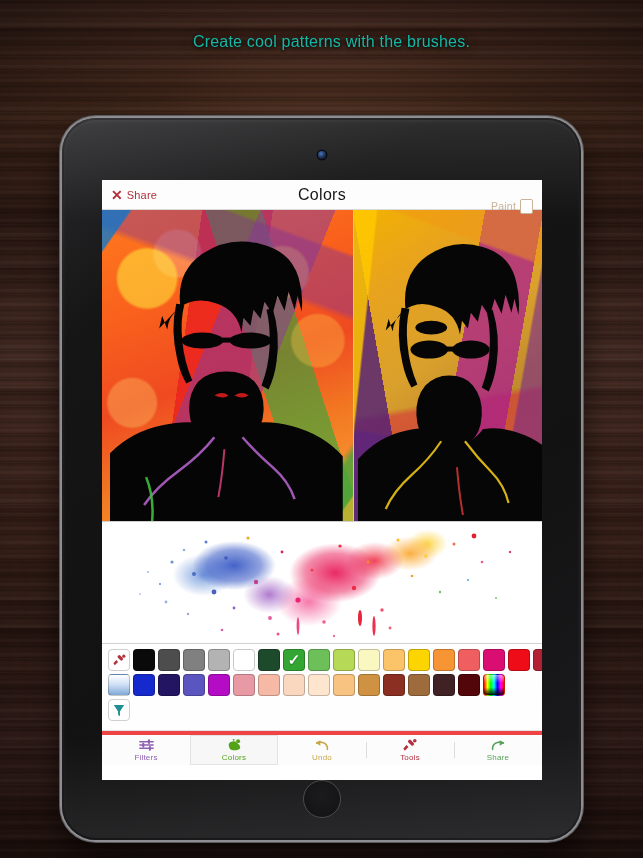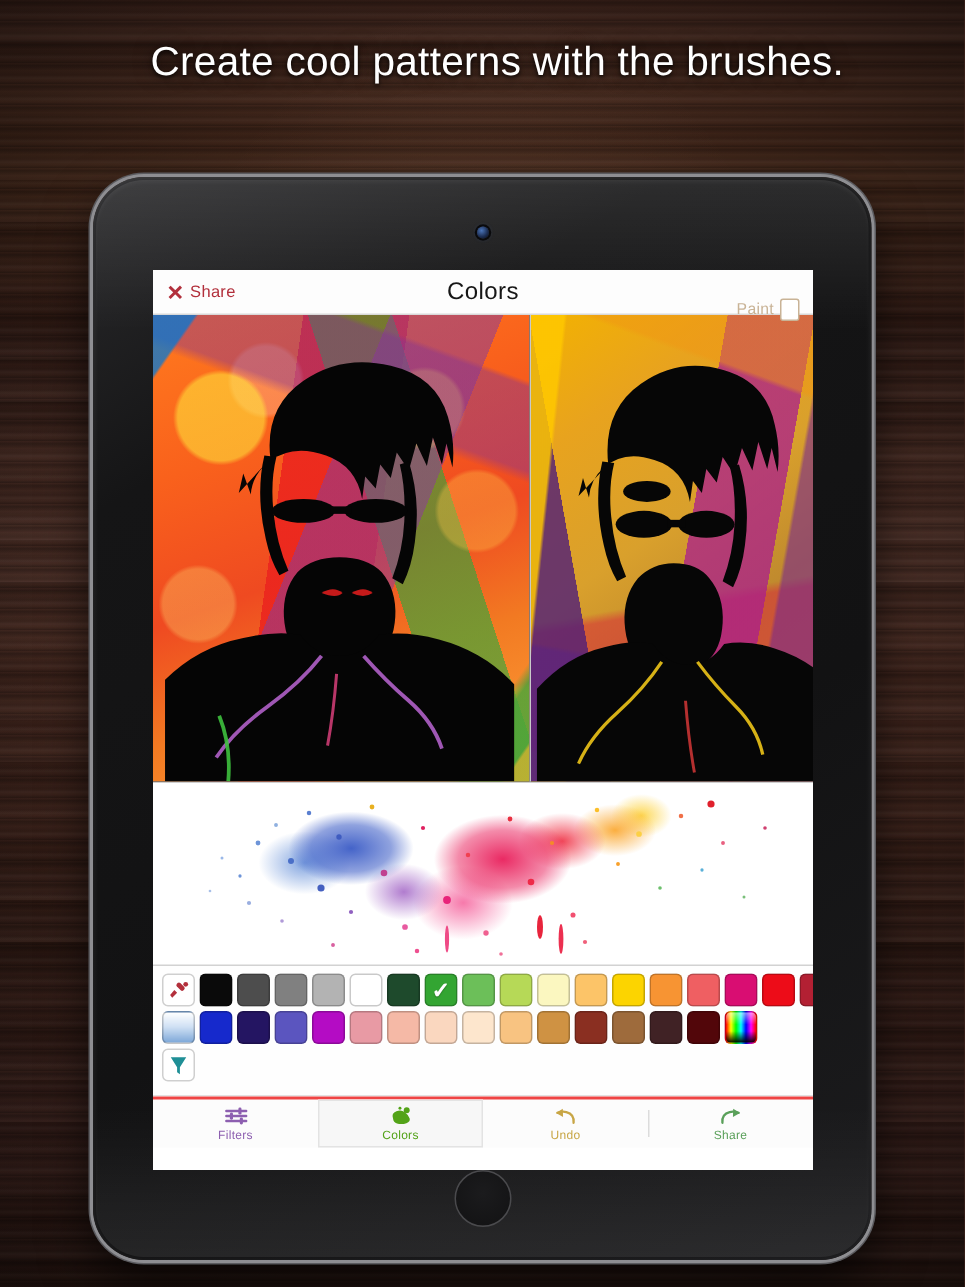--- a/index.html
+++ b/index.html
@@ -29,22 +29,22 @@
     content:""; position:absolute; inset:0;
     background:radial-gradient(ellipse at 50% 42%,
                rgba(255,210,180,0.09) 0%, rgba(0,0,0,0) 52%),
                radial-gradient(ellipse at 50% 50%,
                rgba(0,0,0,0) 38%, rgba(0,0,0,0.45) 100%);
   }
 
   
   #headline {
     position:absolute; left:0; right:0; top:26px;
-    text-align:center; color:#ffffff;
-    font-size:27px; line-height:31px; font-weight:300;
+    text-align:center; color:#14b8a6;
+    font-size:16px; line-height:31px; font-weight:300;
     letter-spacing:.2px;
     text-shadow:0 1px 3px rgba(0,0,0,.85), 0 0 12px rgba(0,0,0,.5);
     z-index:6;
     margin-left:20px;
   }
   #headline div { white-space:nowrap; }
 
   
   #tablet {
     position:absolute; left:62px; top:118px;
@@ -211,21 +211,21 @@
   }
   .rainbow::after{
     content:""; position:absolute; inset:0; border-radius:3px;
     background:linear-gradient(180deg, rgba(255,255,255,.55) 0%, rgba(255,255,255,0) 40%, rgba(0,0,0,0) 62%, rgba(0,0,0,.95) 100%);
   }
   .gradsw { background:linear-gradient(180deg,#ffffff 0%, #cfe0f4 48%, #7ea8d8 100%); }
 
   
   #tabbar {
     display:flex; height:34px; background:#fcfcfc;
-    border-top:2px solid #ef4444;
+    border-top:4px solid #ef4444;
   }
   .tab {
     flex:1; display:flex; flex-direction:column; align-items:center;
     justify-content:center; gap:1px; cursor:pointer; position:relative;
   }
   .tab + .tab::before{
     content:""; position:absolute; left:0; top:7px; bottom:7px;
     width:1px; background:#dcdcdc;
   }
   .tab.active { background:#f7f7f7; box-shadow:inset 0 0 0 1px #e3e3e3; }
@@ -459,20 +459,30 @@
           <div class="ticon">
             <svg width="18" height="14" viewBox="0 0 20 15">
               <path d="M16 12.5 q0.6 -6.4 -5.4 -7.9 q-3.2 -0.8 -6.6 0.6" stroke="#c8a646" stroke-width="1.7" fill="none" stroke-linecap="round"></path>
               <path d="M3 5.2 L8 2.2 L8.2 8.3 Z" fill="#c8a646"></path>
             </svg>
           </div>
           <div class="lbl" style="color: rgb(200, 166, 70);">Undo</div>
         </div>
         <div class="tab">
           <div class="ticon">
+            <svg width="16" height="15" viewBox="0 0 16 16">
+              <path d="M2.5 13.6 L6.4 9.7 L4.2 7.5 L0.9 11.2 Z" fill="#b33040"></path>
+              <rect x="5.4" y="3.2" width="7.4" height="3.6" rx="1.5" transform="rotate(45 9.1 5)" fill="#b33040"></rect>
+              <circle cx="13.1" cy="3" r="1.9" fill="#b33040"></circle>
+            </svg>
+          </div>
+          <div class="lbl" style="color: rgb(179, 48, 64);">Tools</div>
+        </div>
+        <div class="tab">
+          <div class="ticon">
             <svg width="18" height="14" viewBox="0 0 20 15">
               <path d="M4 12.5 q-0.6 -6.4 5.4 -7.9 q3.2 -0.8 6.6 0.6" stroke="#5aa05a" stroke-width="1.7" fill="none" stroke-linecap="round"></path>
               <path d="M17 5.2 L12 2.2 L11.8 8.3 Z" fill="#5aa05a"></path>
             </svg>
           </div>
           <div class="lbl" style="color: rgb(90, 160, 90);">Share</div>
         </div>
       </div>
 
   </div>

